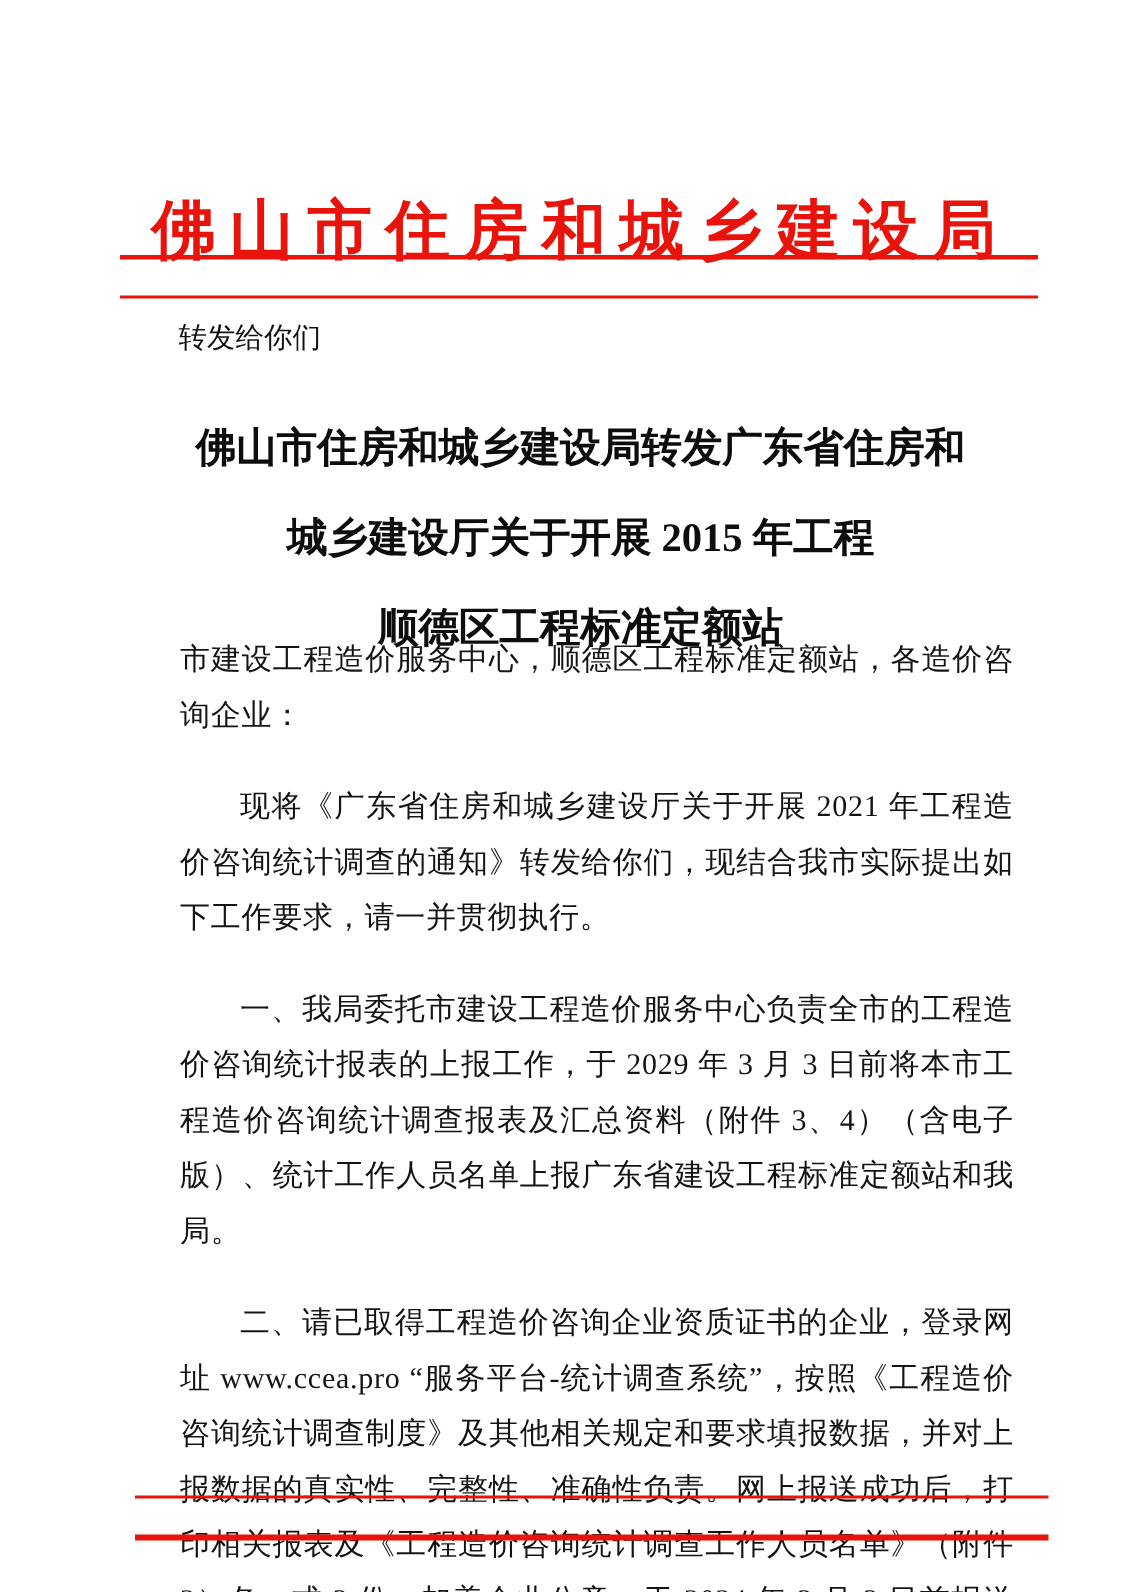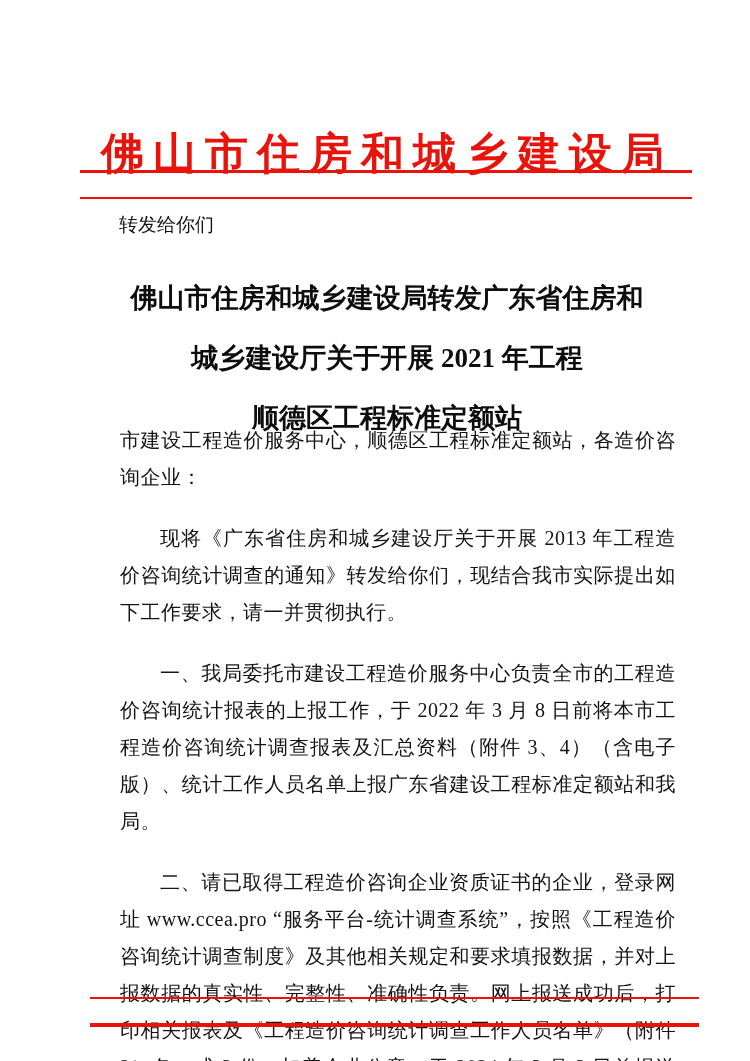--- a/index.html
+++ b/index.html
@@ -97,26 +97,26 @@
 <div class="page">
 
   <div class="agency-name">佛山市住房和城乡建设局</div>
 
   <div class="header-rule"></div>
 
   <div class="disclosure-label">转发给你们</div>
 
   <div class="doc-title">
     <div class="doc-title-line">佛山市住房和城乡建设局转发广东省住房和</div>
-    <div class="doc-title-line">城乡建设厅关于开展 2021 年工程</div>
+    <div class="doc-title-line">城乡建设厅关于开展 2015 年工程</div>
     <div class="doc-title-line">顺德区工程标准定额站</div>
   </div>
 
   <div class="doc-body">
     <p class="para no-indent">市建设工程造价服务中心，顺德区工程标准定额站，各造价咨询企业：</p>
-    <p class="para">现将《广东省住房和城乡建设厅关于开展 2013 年工程造价咨询统计调查的通知》转发给你们，现结合我市实际提出如下工作要求，请一并贯彻执行。</p>
-    <p class="para">一、我局委托市建设工程造价服务中心负责全市的工程造价咨询统计报表的上报工作，于 2022 年 3 月 8 日前将本市工程造价咨询统计调查报表及汇总资料（附件 3、4）（含电子版）、统计工作人员名单上报广东省建设工程标准定额站和我局。</p>
+    <p class="para">现将《广东省住房和城乡建设厅关于开展 2021 年工程造价咨询统计调查的通知》转发给你们，现结合我市实际提出如下工作要求，请一并贯彻执行。</p>
+    <p class="para">一、我局委托市建设工程造价服务中心负责全市的工程造价咨询统计报表的上报工作，于 2029 年 3 月 3 日前将本市工程造价咨询统计调查报表及汇总资料（附件 3、4）（含电子版）、统计工作人员名单上报广东省建设工程标准定额站和我局。</p>
     <p class="para">二、请已取得工程造价咨询企业资质证书的企业，登录网址 www.ccea.pro “服务平台-统计调查系统”，按照《工程造价咨询统计调查制度》及其他相关规定和要求填报数据，并对上报数据的真实性、完整性、准确性负责。网上报送成功后，打印相关报表及《工程造价咨询统计调查工作人员名单》（附件 2）各一式 3 份，加盖企业公章，于 2024 年 3 月 3 日前报送至市建设工程造价服务中心，并发送电子版至邮箱 fsgczjjc@fszj.foshan.gov.cn。</p>
   </div>
 
   <div class="footer-rule"></div>
 
 </div>
 
 </body></html>

